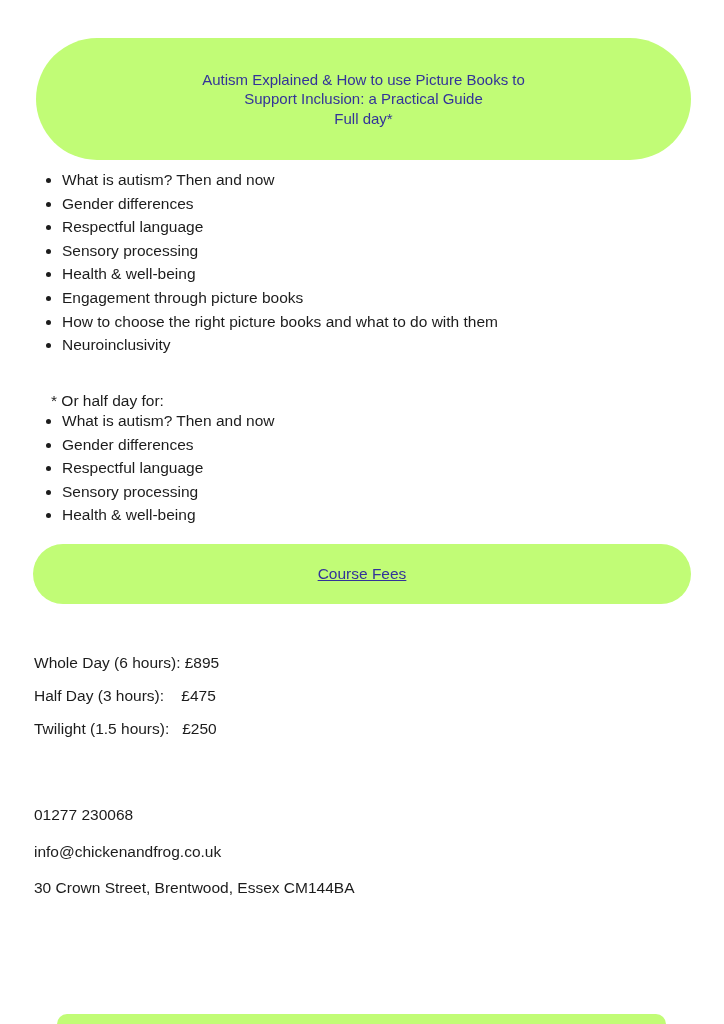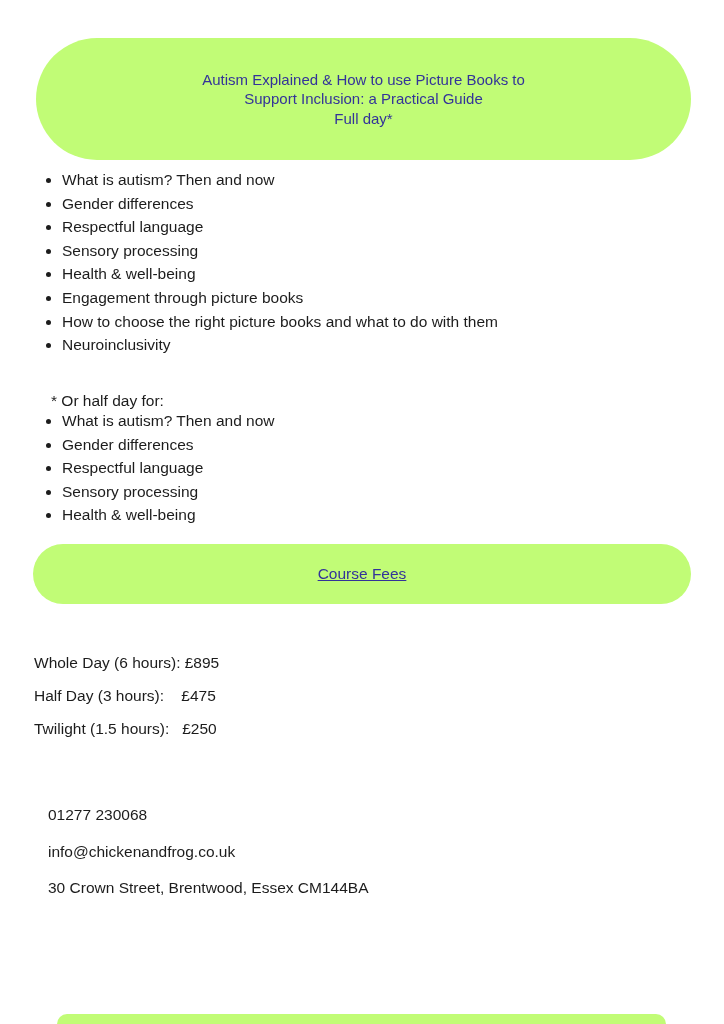--- a/index.html
+++ b/index.html
@@ -63,21 +63,21 @@
     left: 34px; top: 655px;
   }
   .fees-list p {
     margin: 0 0 16.6px 0;
     font-size: 15.5px;
     line-height: 16.6px;
     white-space: pre-wrap;
   }
   .contact-info {
     position: absolute;
-    left: 34px; top: 806px; margin-left: 14px;
+    left: 34px; top: 806px;
   }
   .contact-info p {
     margin: 0 0 19.5px 0;
     font-size: 15.5px;
     line-height: 17px;
   }
   .next-banner-edge {
     position: absolute;
     left: 57px; top: 1014px;
     width: 609px; height: 10px;

